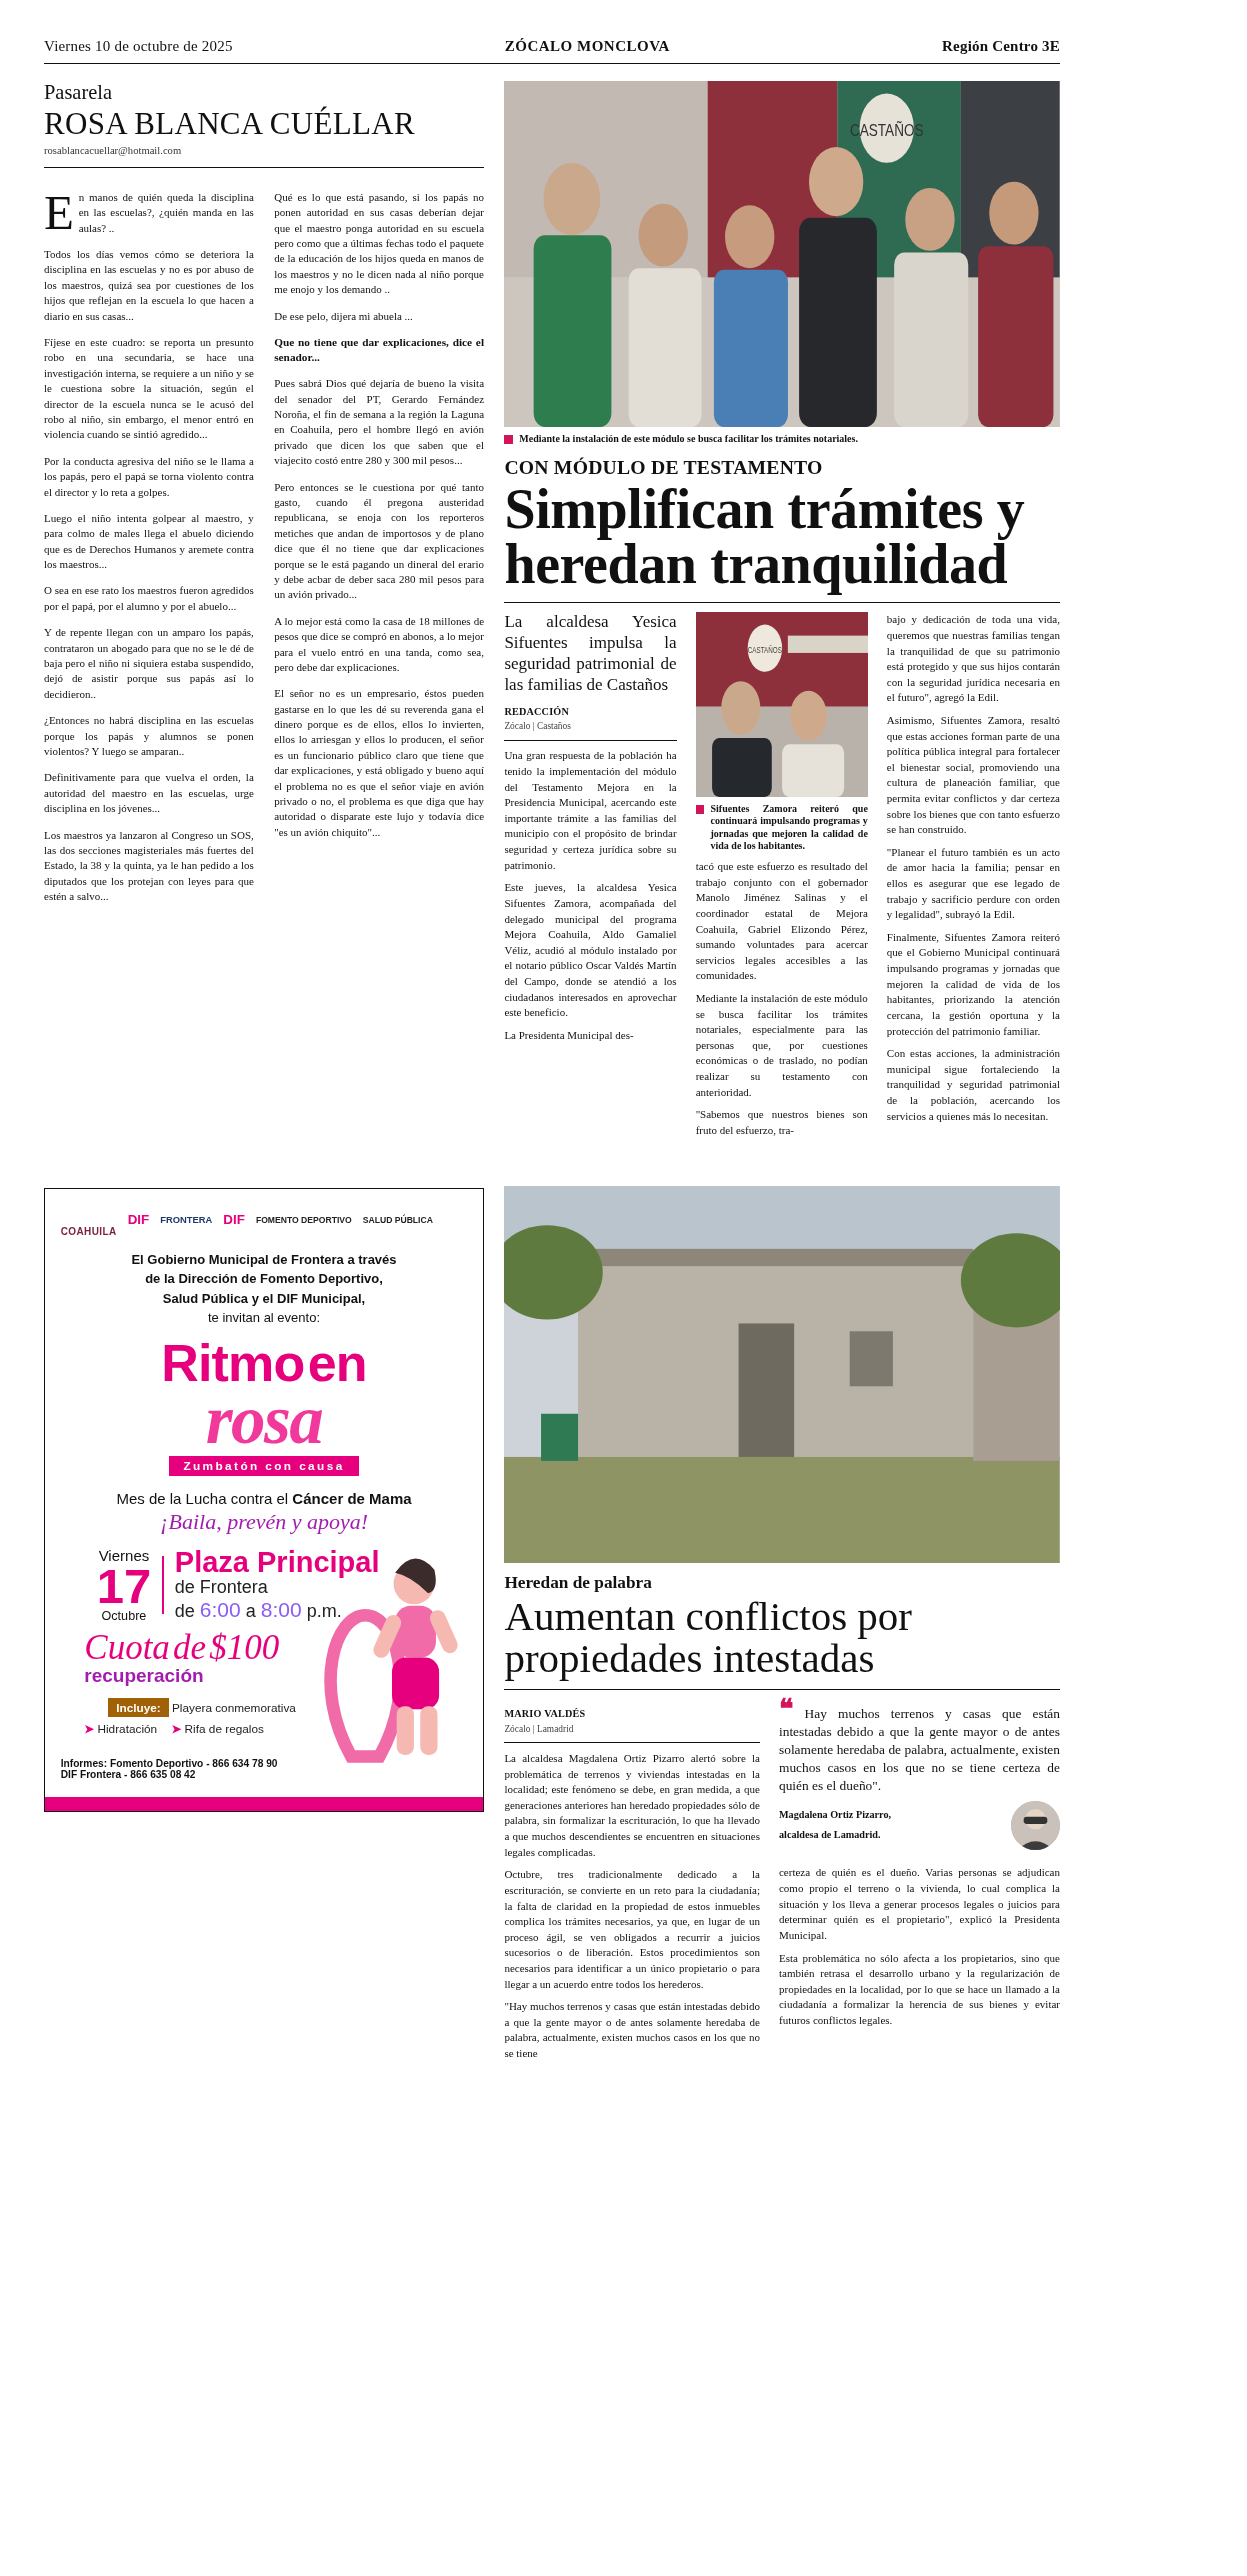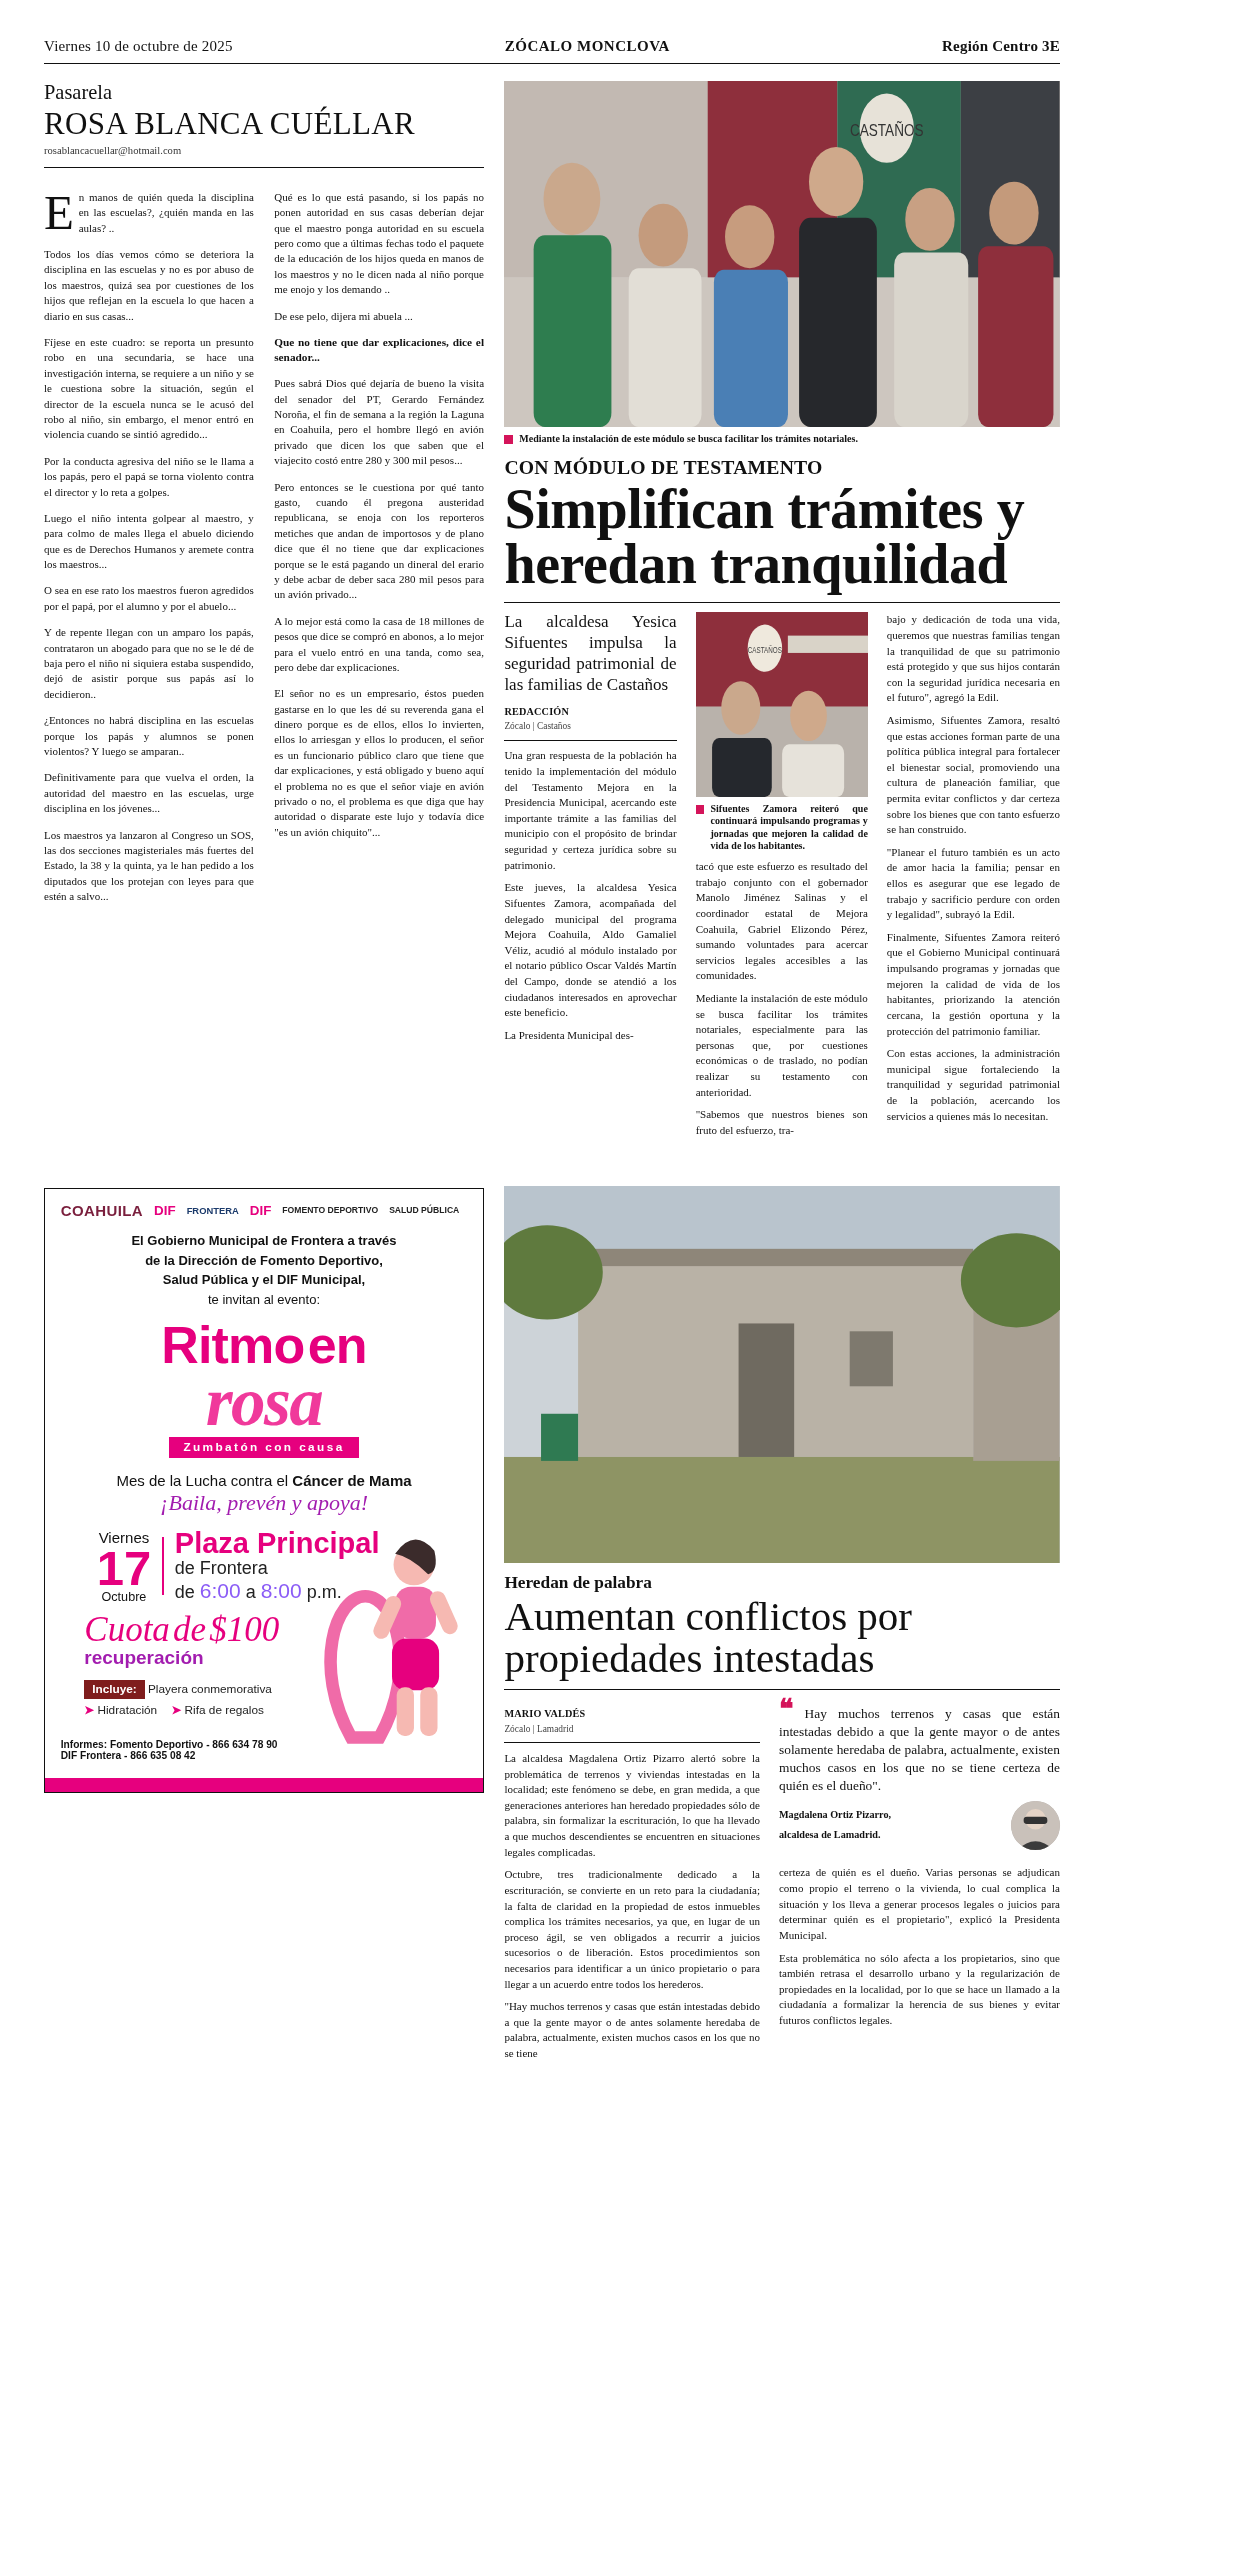--- a/index.html
+++ b/index.html
@@ -76,21 +76,21 @@
   .hairline { border-top:0.8px solid #111; margin:6.3px 0 7.9px 0; }
 
   
   .flyer {
     margin-top:20.4px; border:0.8px solid #111; background:#fff;
     width:440px; position:relative; overflow:hidden;
   }
   .flyer-inner { padding:14px 15.7px 0 15.7px; }
   .logos { display:flex; align-items:center; gap:11px; flex-wrap:wrap; margin-bottom:12.6px;}
   .logo-chip { font-size:8.6px; font-weight:700; line-height:1.05; text-align:center; color:#222; font-family:"Liberation Sans",sans-serif;}
-  .logo-coahuila { color:#7a1f3d; font-size:15px; letter-spacing:0.4px; }
+  .logo-coahuila { color:#7a1f3d; font-size:10px; letter-spacing:0.4px;margin-top:24px; }
   .logo-dif { color:#e6007e; font-size:13.4px; font-weight:700; }
   .logo-frontera { color:#1b3a6b; font-size:9.4px; }
   .invite {
     font-family:"Liberation Sans", sans-serif; font-size:13px; line-height:1.5;
     text-align:center; margin-bottom:7.9px;
   }
   .invite b { font-weight:700; }
   .ritmo-wrap { text-align:center; position:relative; margin:9.4px 0 3.1px 0; }
   .ritmo {
     font-family:"Liberation Sans", sans-serif; font-weight:700;
@@ -126,21 +126,21 @@
   .when .divider { width:1.6px; height:58px; background:#e6007e; }
   .when .place { font-family:"Liberation Sans",sans-serif; }
   .when .p1 { font-size:29px; font-weight:700; color:#e6007e; line-height:1; }
   .when .p2 { font-size:18px; color:#222; }
   .when .p3 { font-size:18px; color:#222; }
   .when .p3 b { color:#8b5cf6; font-weight:400; font-size:21px;}
   .cuota-wrap { margin:6.3px 0 0 23.6px; }
   .cuota { font-family:"Liberation Serif",serif; font-style:italic; color:#e6007e; font-size:35px; line-height:1; }
   .recup { font-family:"Liberation Sans",sans-serif; font-weight:700; font-size:19px; color:#a21caf; }
   .incluye { margin:11px 0 0 23.6px; font-family:"Liberation Sans",sans-serif; font-size:11.8px; }
-  .incluye .tag { background:#7f1d1d; color:#fff; padding:2.4px 7.9px; font-weight:700; display:inline-block; }
+  .incluye .tag { background:#a16207; color:#fff; padding:2.4px 7.9px; font-weight:700; display:inline-block;margin-left:24px; }
   .incluye .item { display:inline-block; margin-right:11px; color:#222; }
   .incluye .arrow { color:#e6007e; font-weight:700; }
   .informes {
     margin:14px 0 0 0; padding:7.9px 15.7px 11px 15.7px;
     font-family:"Liberation Sans",sans-serif; font-size:10.2px; font-weight:700;
   }
   .flyer-foot { height:14px; background:#e6007e; margin-top:6.3px; }
   .girl { position:absolute; right:14px; bottom:31px; width:165px; height:259px; }
 
   

